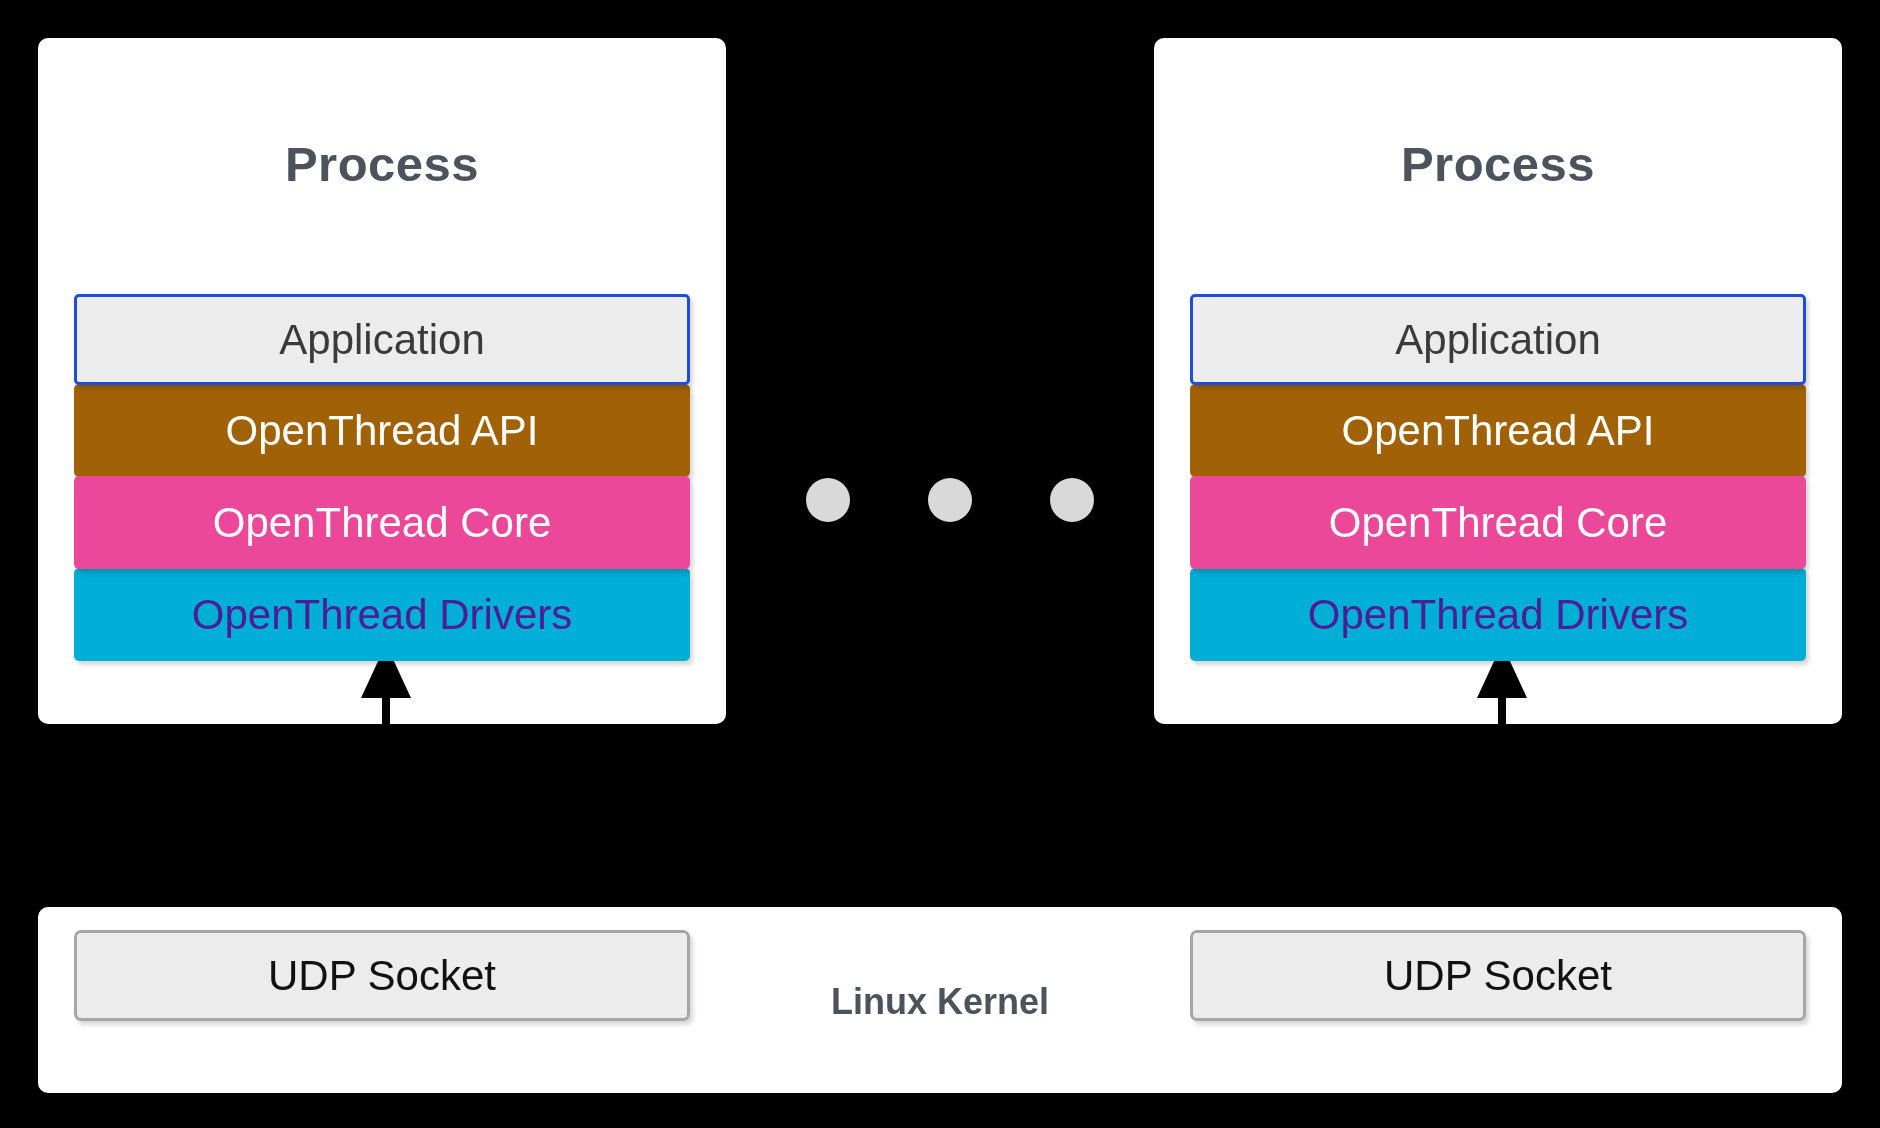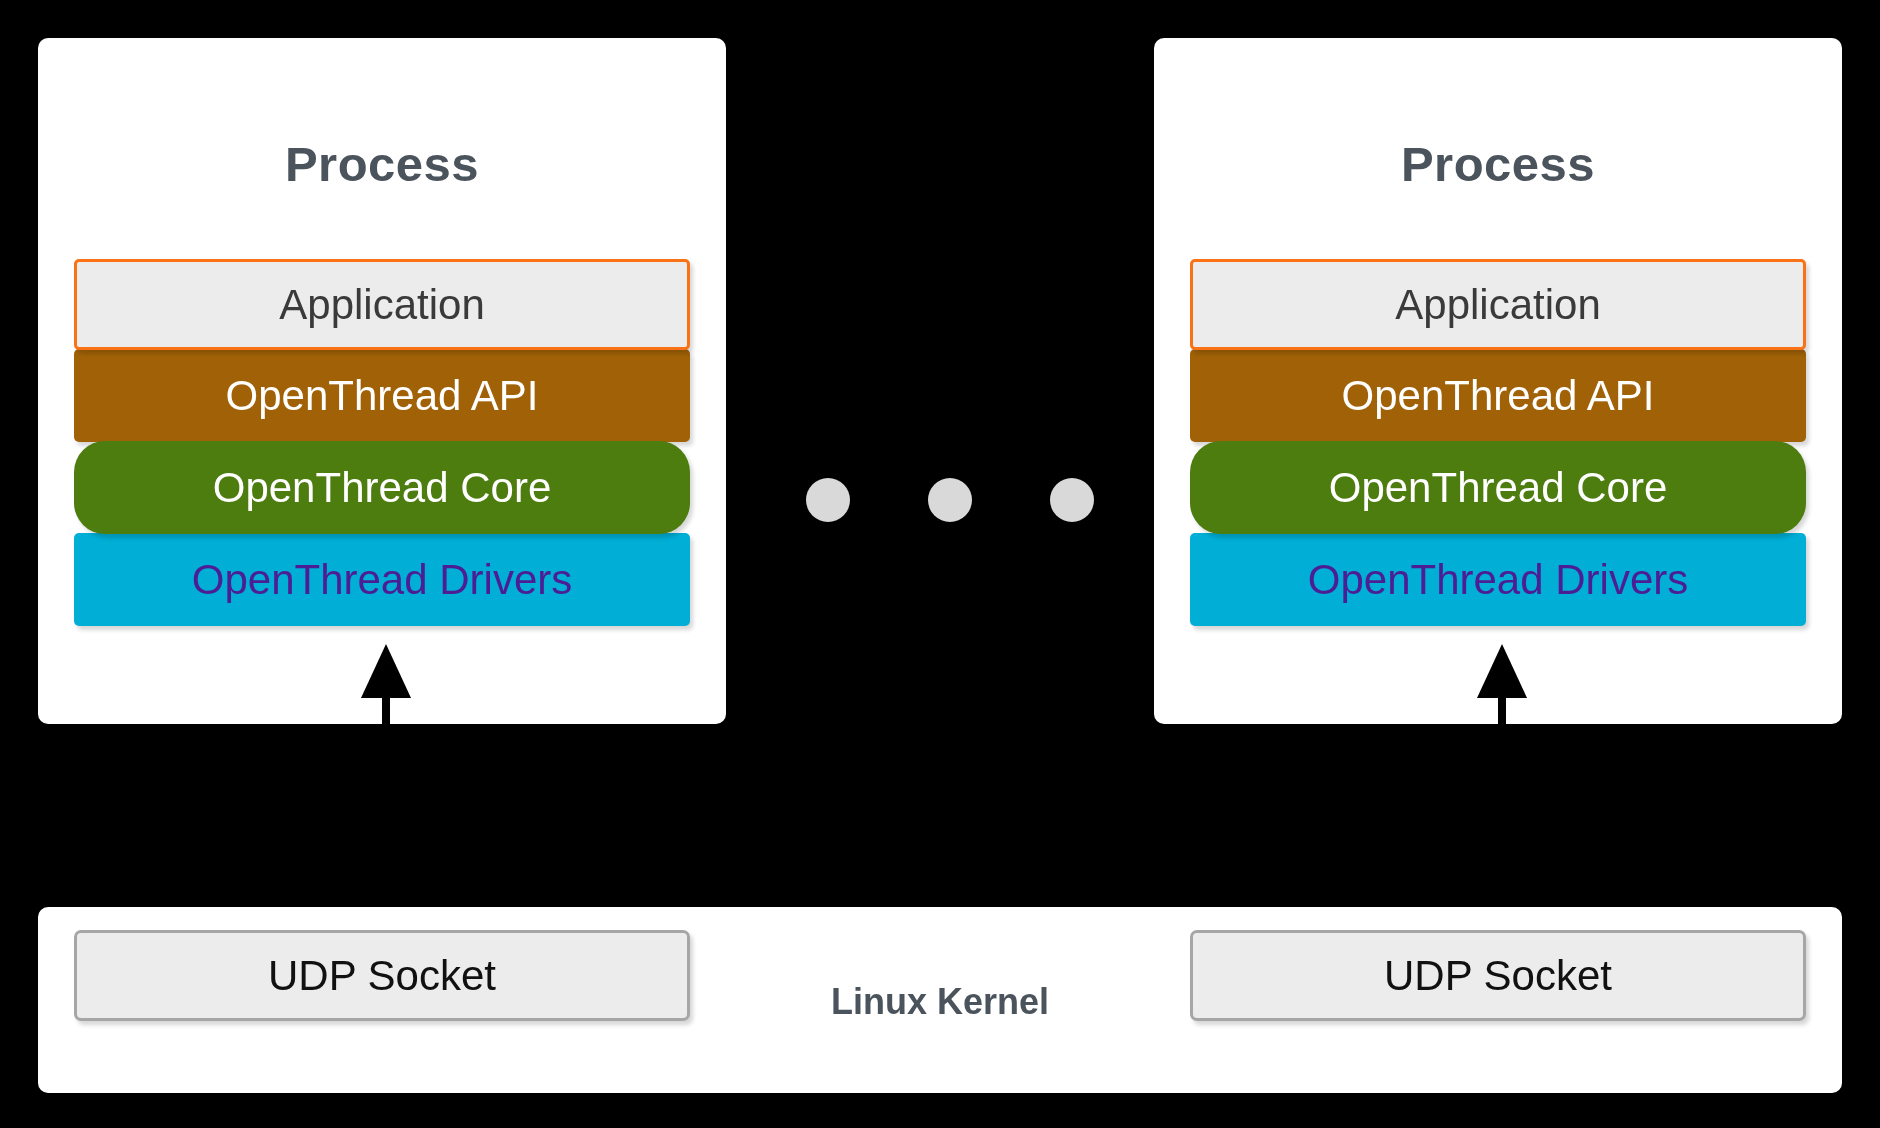--- a/index.html
+++ b/index.html
@@ -59,39 +59,39 @@
     display: flex;
     align-items: center;
     justify-content: center;
     font-size: 42px;
     line-height: 1;
     margin-bottom: -1px;
   }
 
   .layer.application {
     background: #ececec;
-    border: 3px solid #f97316;
+    border: 3px solid #1d4ed8;
     color: #3a3a3a;
     box-shadow: 3px 4px 4px rgba(0,0,0,0.16);
     height: 91px;
     z-index: 3;
+    margin-top: 35px;
   }
   .layer.api {
     background: #a16207;
     color: #ffffff;
     box-shadow: 3px 4px 4px rgba(0,0,0,0.16);
     z-index: 2;
     text-align: center;
   }
   .layer.core {
-    background: #4d7c0f;
+    background: #ec4899;
     color: #ffffff;
     box-shadow: 3px 4px 4px rgba(0,0,0,0.16);
     z-index: 2;
-    border-radius: 31px;
   }
   .layer.drivers {
     background: #00aed6;
     color: #4c1d95;
     box-shadow: 3px 4px 4px rgba(0,0,0,0.16);
     z-index: 1;
   }
 
   
   .arrow {

